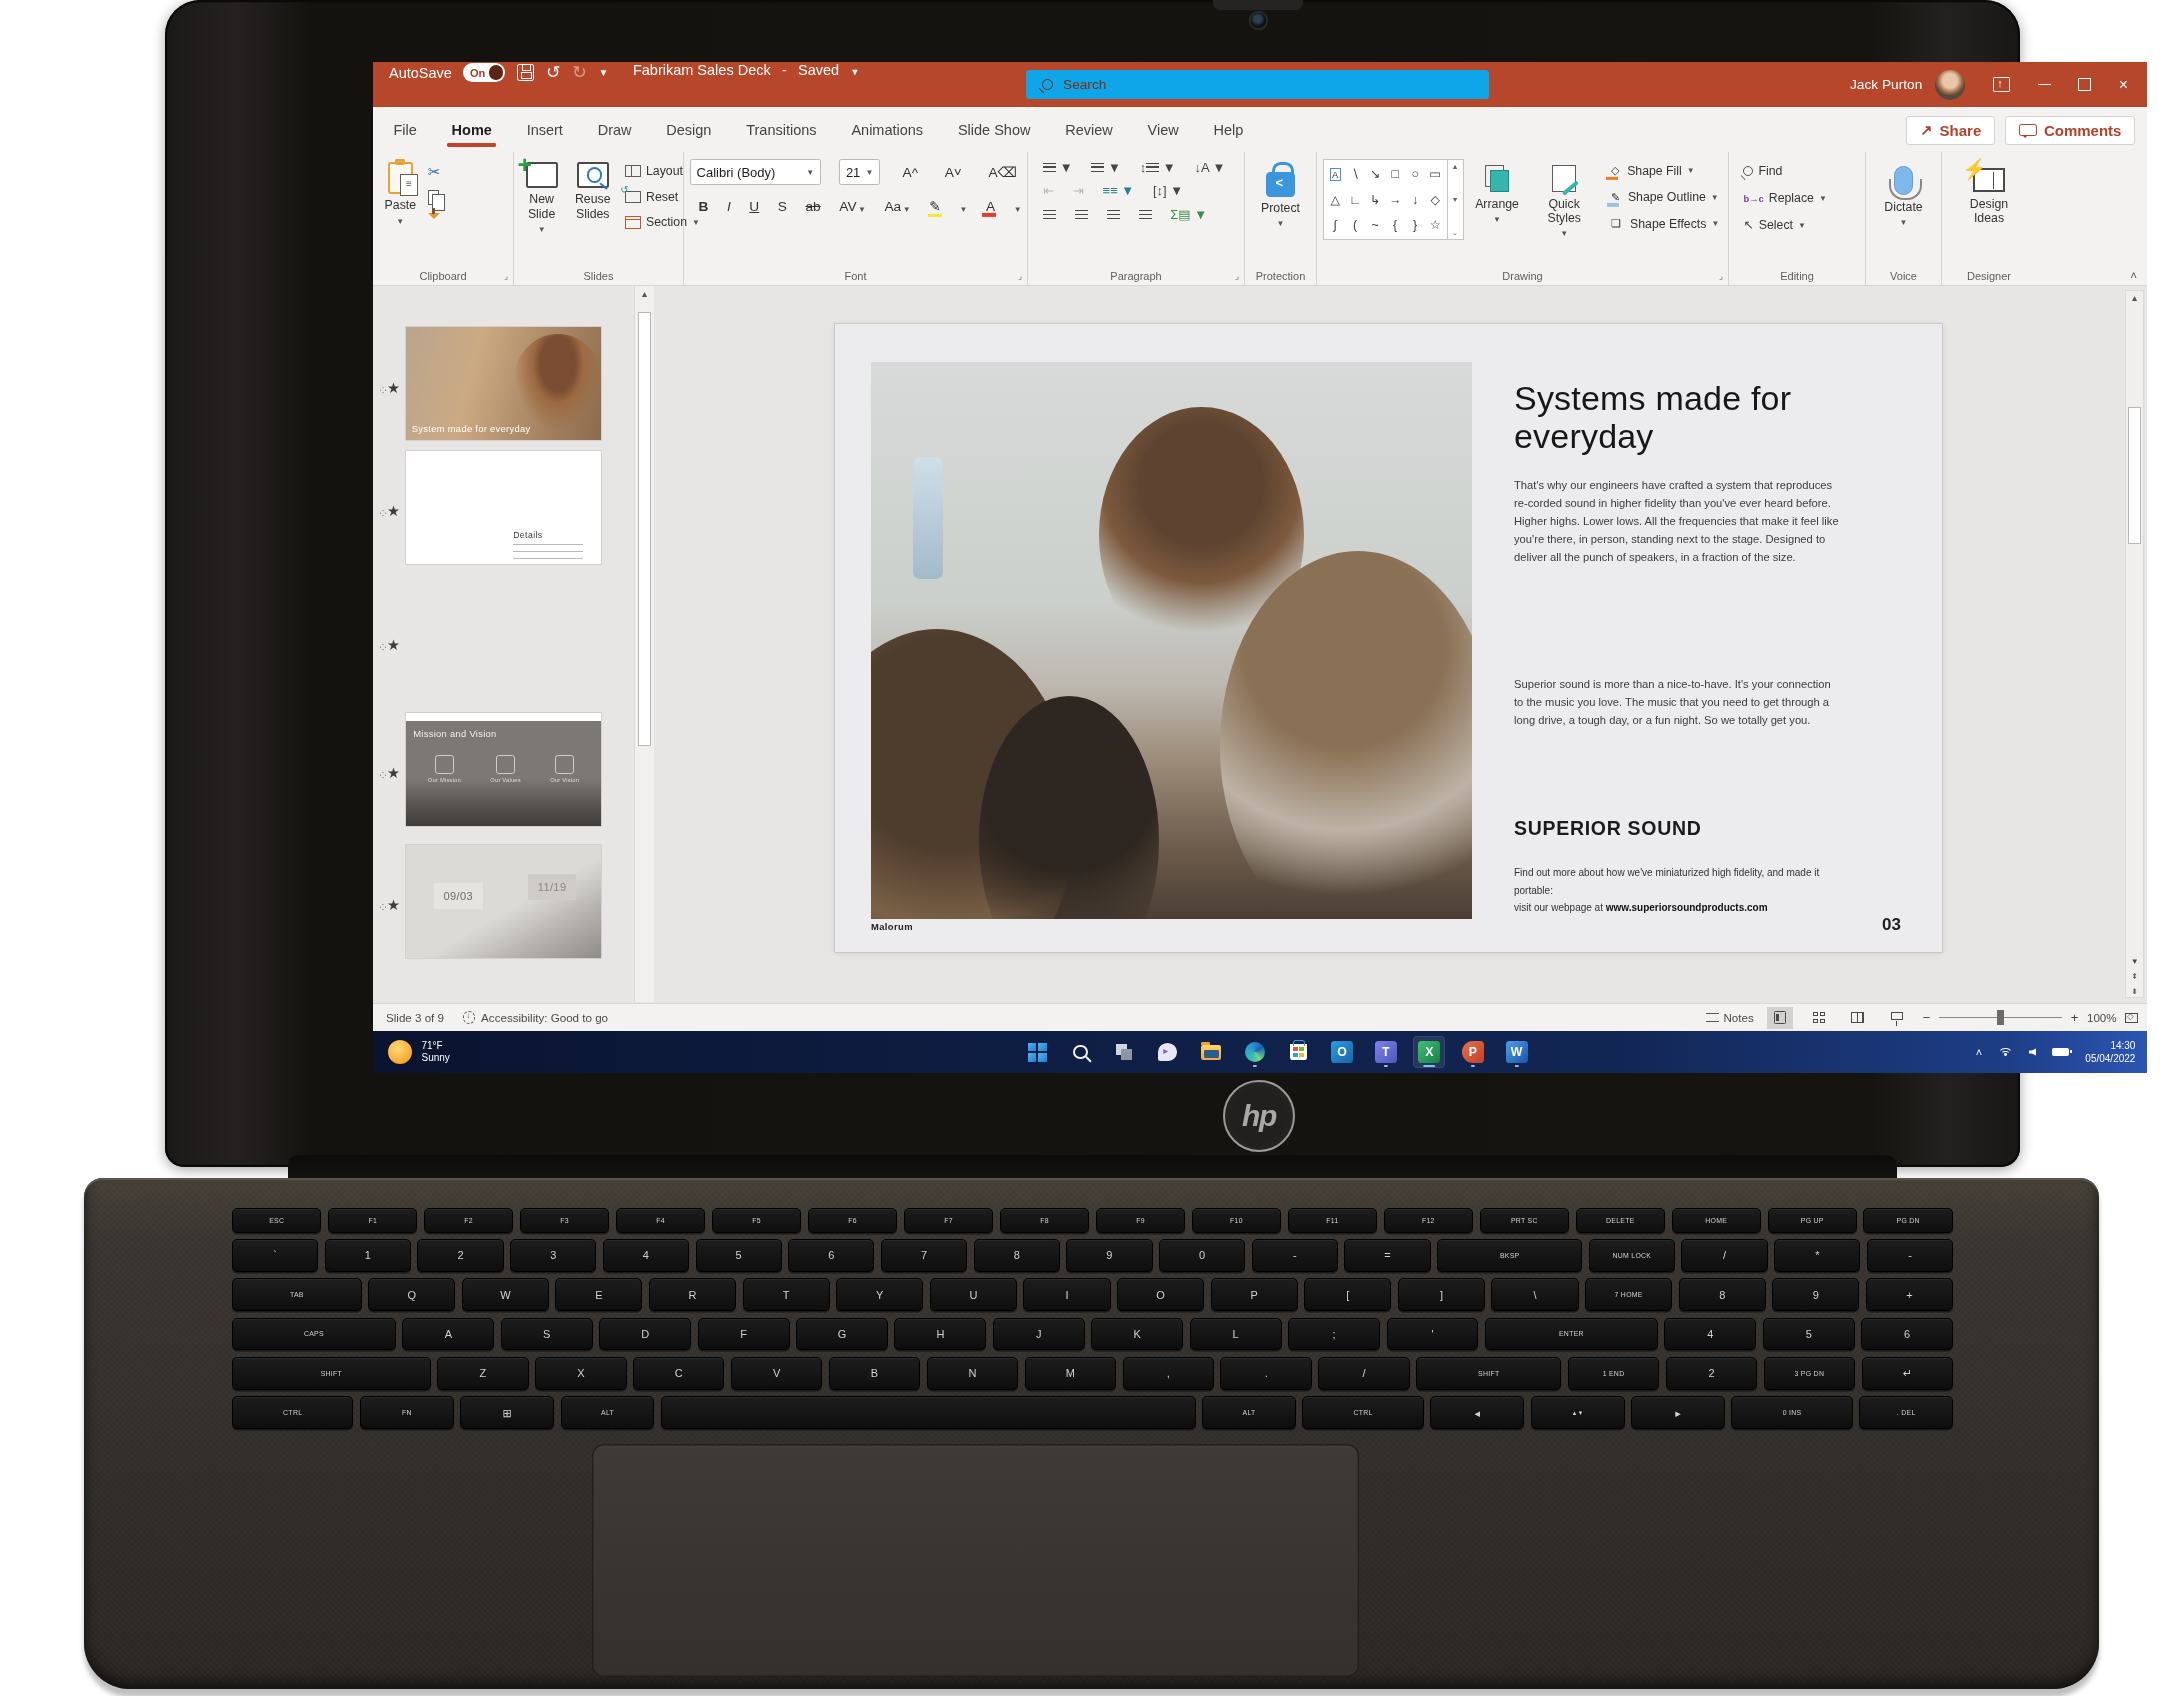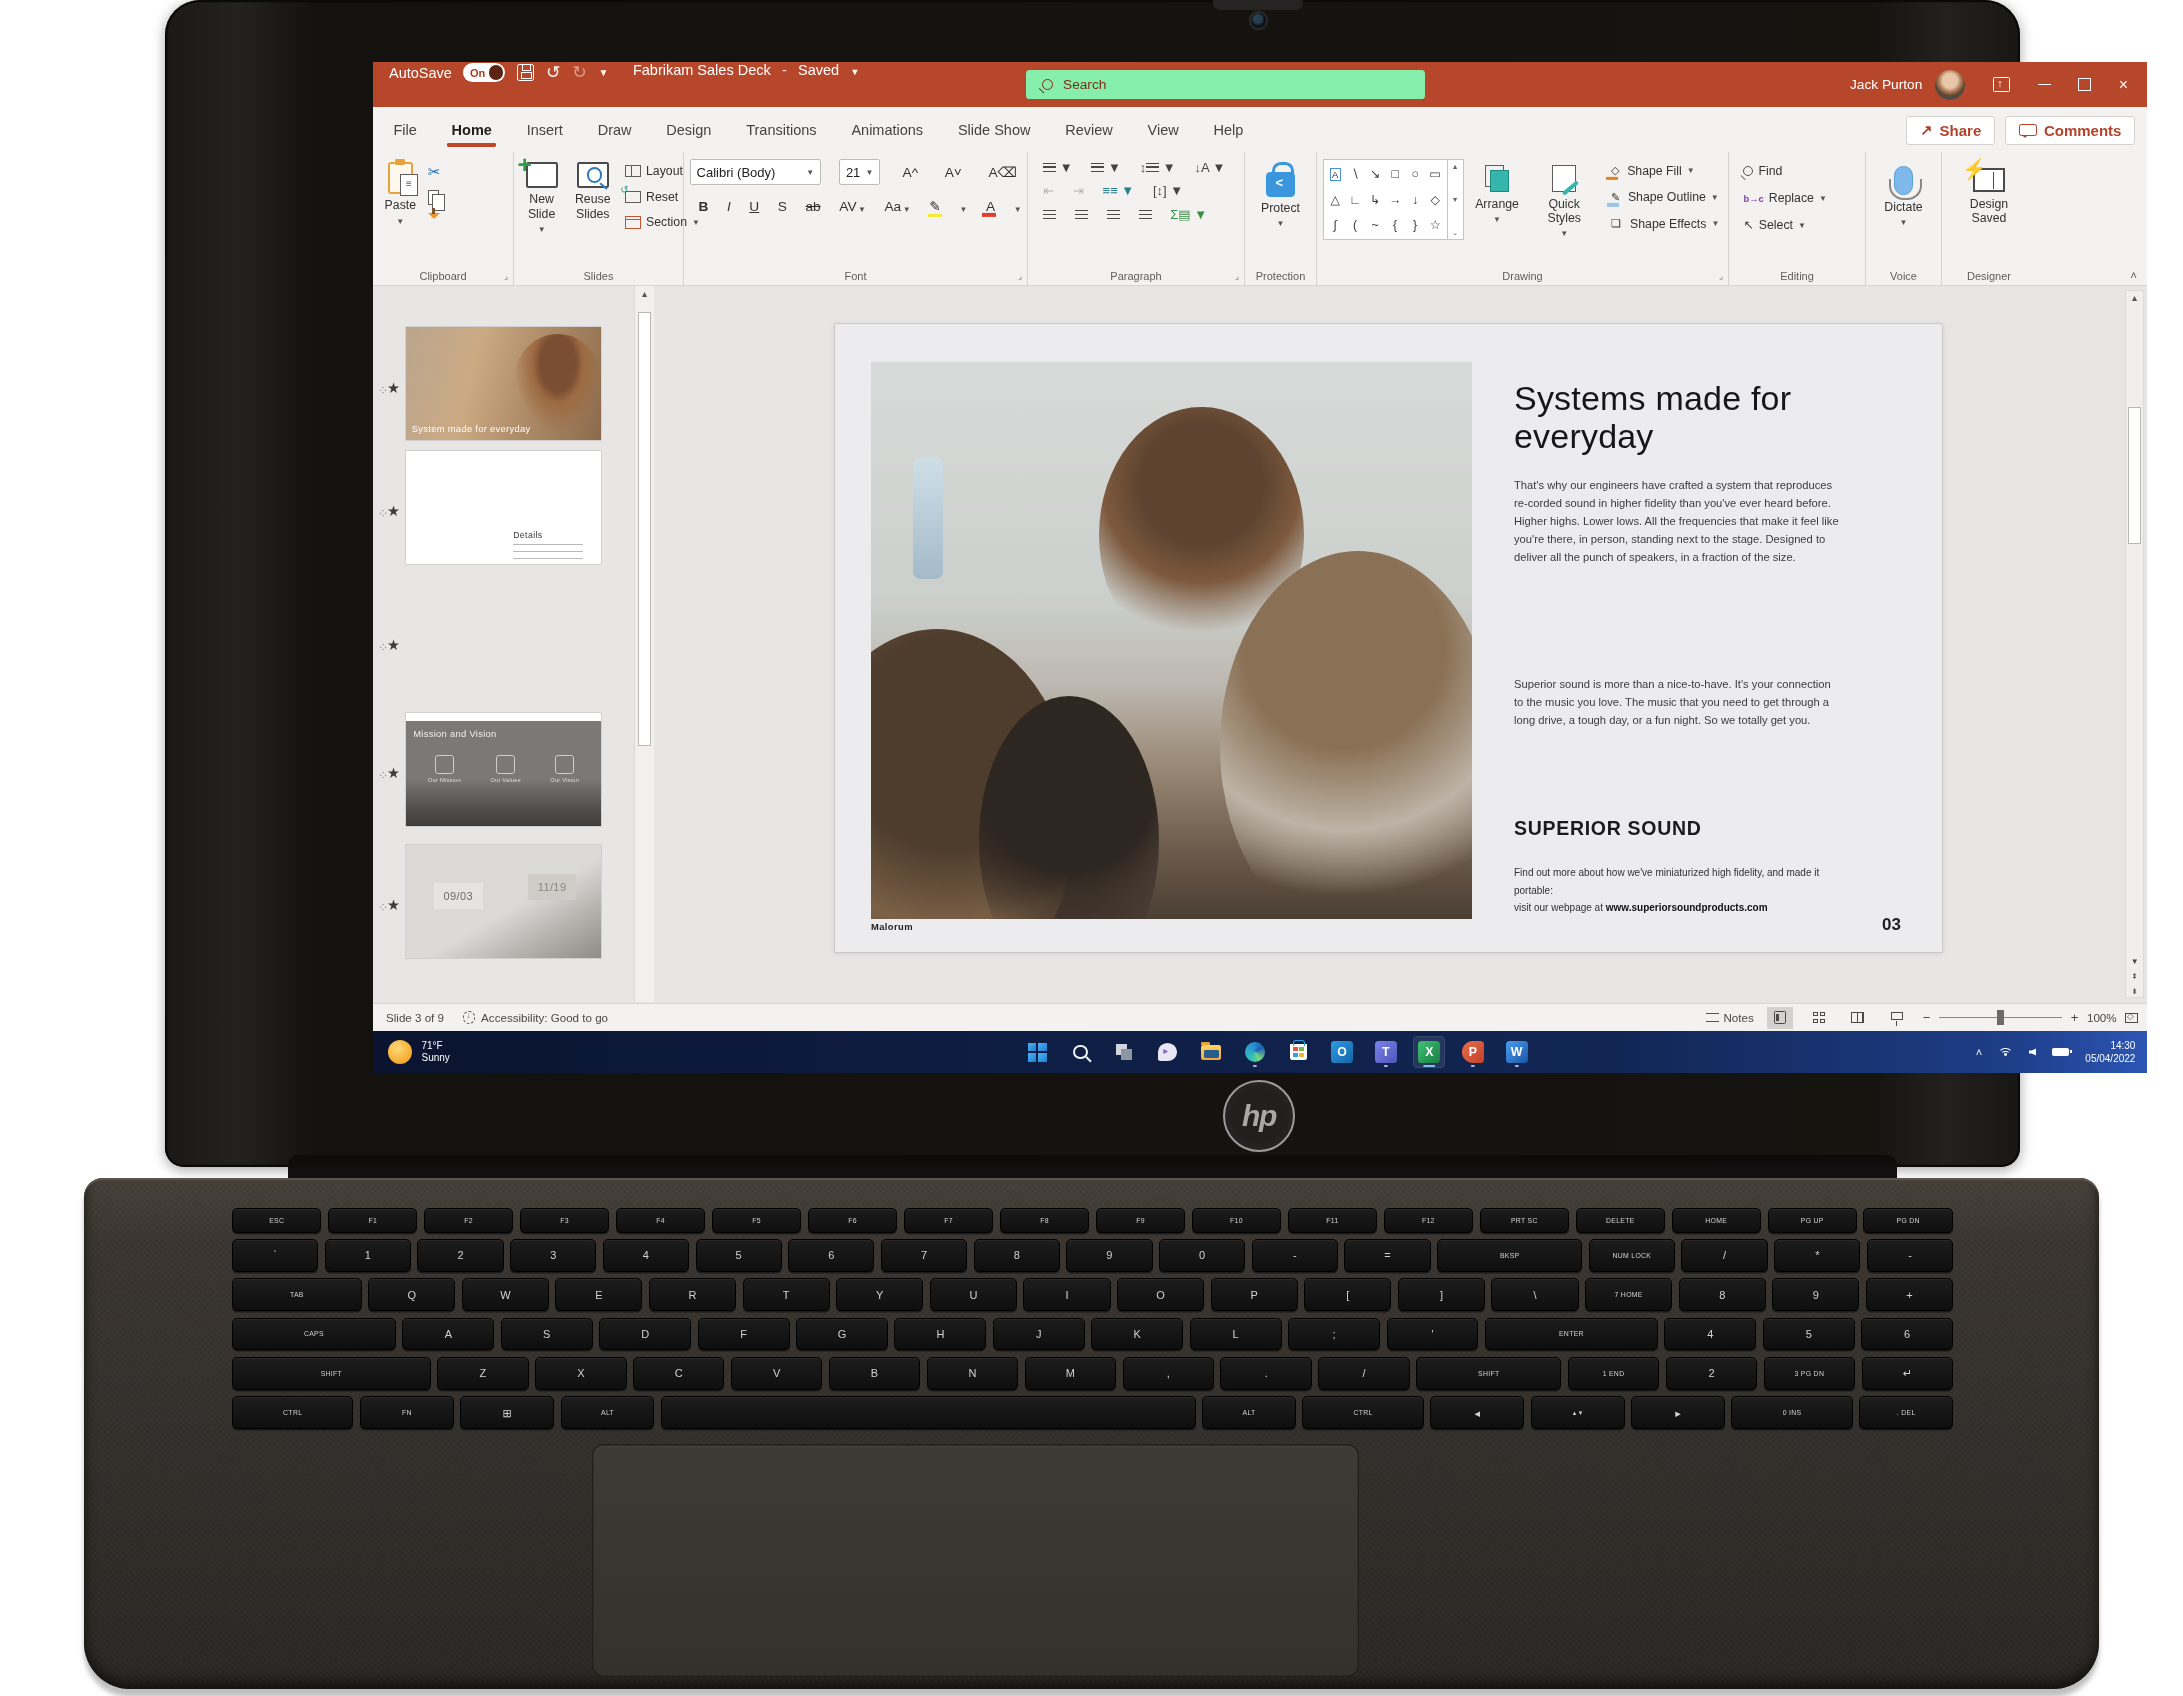--- a/index.html
+++ b/index.html
@@ -46,21 +46,21 @@
   #autosave-toggle .on { font-size:11px; color:#a33d22; margin-left:6.5px; font-weight:bold; }
   #autosave-toggle .knob { position:absolute; right:2.2px; width:14.5px; height:14.5px; border-radius:50%; background:#5d2414; }
   .qat-ic { font-size:17.4px; color:#fff; opacity:.95; }
   .qat-ic.dim { opacity:.45; }
   .floppy { width:17.4px; height:17.4px; border:1.4px solid #fff; border-radius:2.2px; position:relative; }
   .floppy::before { content:""; position:absolute; left:3.6px; top:0; width:7.2px; height:5px; background:#b7472a; border:1.4px solid #fff; border-top:none; }
   .floppy::after { content:""; position:absolute; left:2.9px; bottom:1.4px; width:8.7px; height:5px; border:1.4px solid #fff; }
   #doc-title { margin-left:24.6px; font-size:14.5px; white-space:nowrap; }
   #doc-title .sep { opacity:.85; margin:0 7.2px; }
   #doc-title .car { font-size:9.4px; margin-left:7.2px; }
-  #search-box { position:absolute; left:653px; top:8px; width:399px; height:29px; background:#86efac; border-radius:3.6px;
+  #search-box { position:absolute; left:653px; top:8px; width:463px; height:29px; background:#0ea5e9; border-radius:3.6px;
     display:flex; align-items:center; gap:10px; padding-left:16px; color:#7c2d14; }
   #search-box .lens { width:11px; height:11px; border:1.4px solid #7c2d14; border-radius:50%; position:relative; }
   #search-box .lens::after { content:""; position:absolute; left:-5px; top:10px; width:6.5px; height:1.4px; background:#7c2d14; transform:rotate(45deg); }
   #search-box .ph { font-size:13.7px; }
   #titlebar .rgt { position:absolute; right:0; top:0; height:45px; display:flex; align-items:center; gap:27.5px; padding-right:19px; }
   #user-name { font-size:13.7px; }
   #avatar { width:30px; height:30px; border-radius:50%; margin-left:-14.5px;
     background:radial-gradient(circle at 50% 36%, #e9c6a8 0 30%, #a4714b 48%, #5c4632 62%, #484d58 78%, #30333b 100%); }
   .winctl { font-size:16px; color:#fff; }
   .ic-ribbonopt { width:17.4px; height:14.5px; border:1.4px solid #fff; border-radius:1.4px; position:relative; }
@@ -546,21 +546,21 @@
             <span class="ic-mic"></span>
             <span>Dictate</span>
             <span class="chev">▼</span>
           </div>
           <div class="glabel">Voice</div>
         </div>
 
         <div class="rgroup" style="width:94px; border-right:none;">
           <div class="bigbtn" style="margin:0 auto;">
             <span class="ic-design"></span>
-            <span>Design Saved</span>
+            <span>Design Ideas</span>
           </div>
           <div class="glabel">Designer</div>
         </div>
 
         <div id="ribbon-collapse">˄</div>
       </div>
 
       <div id="workspace">
 
         <div id="thumbpanel">

